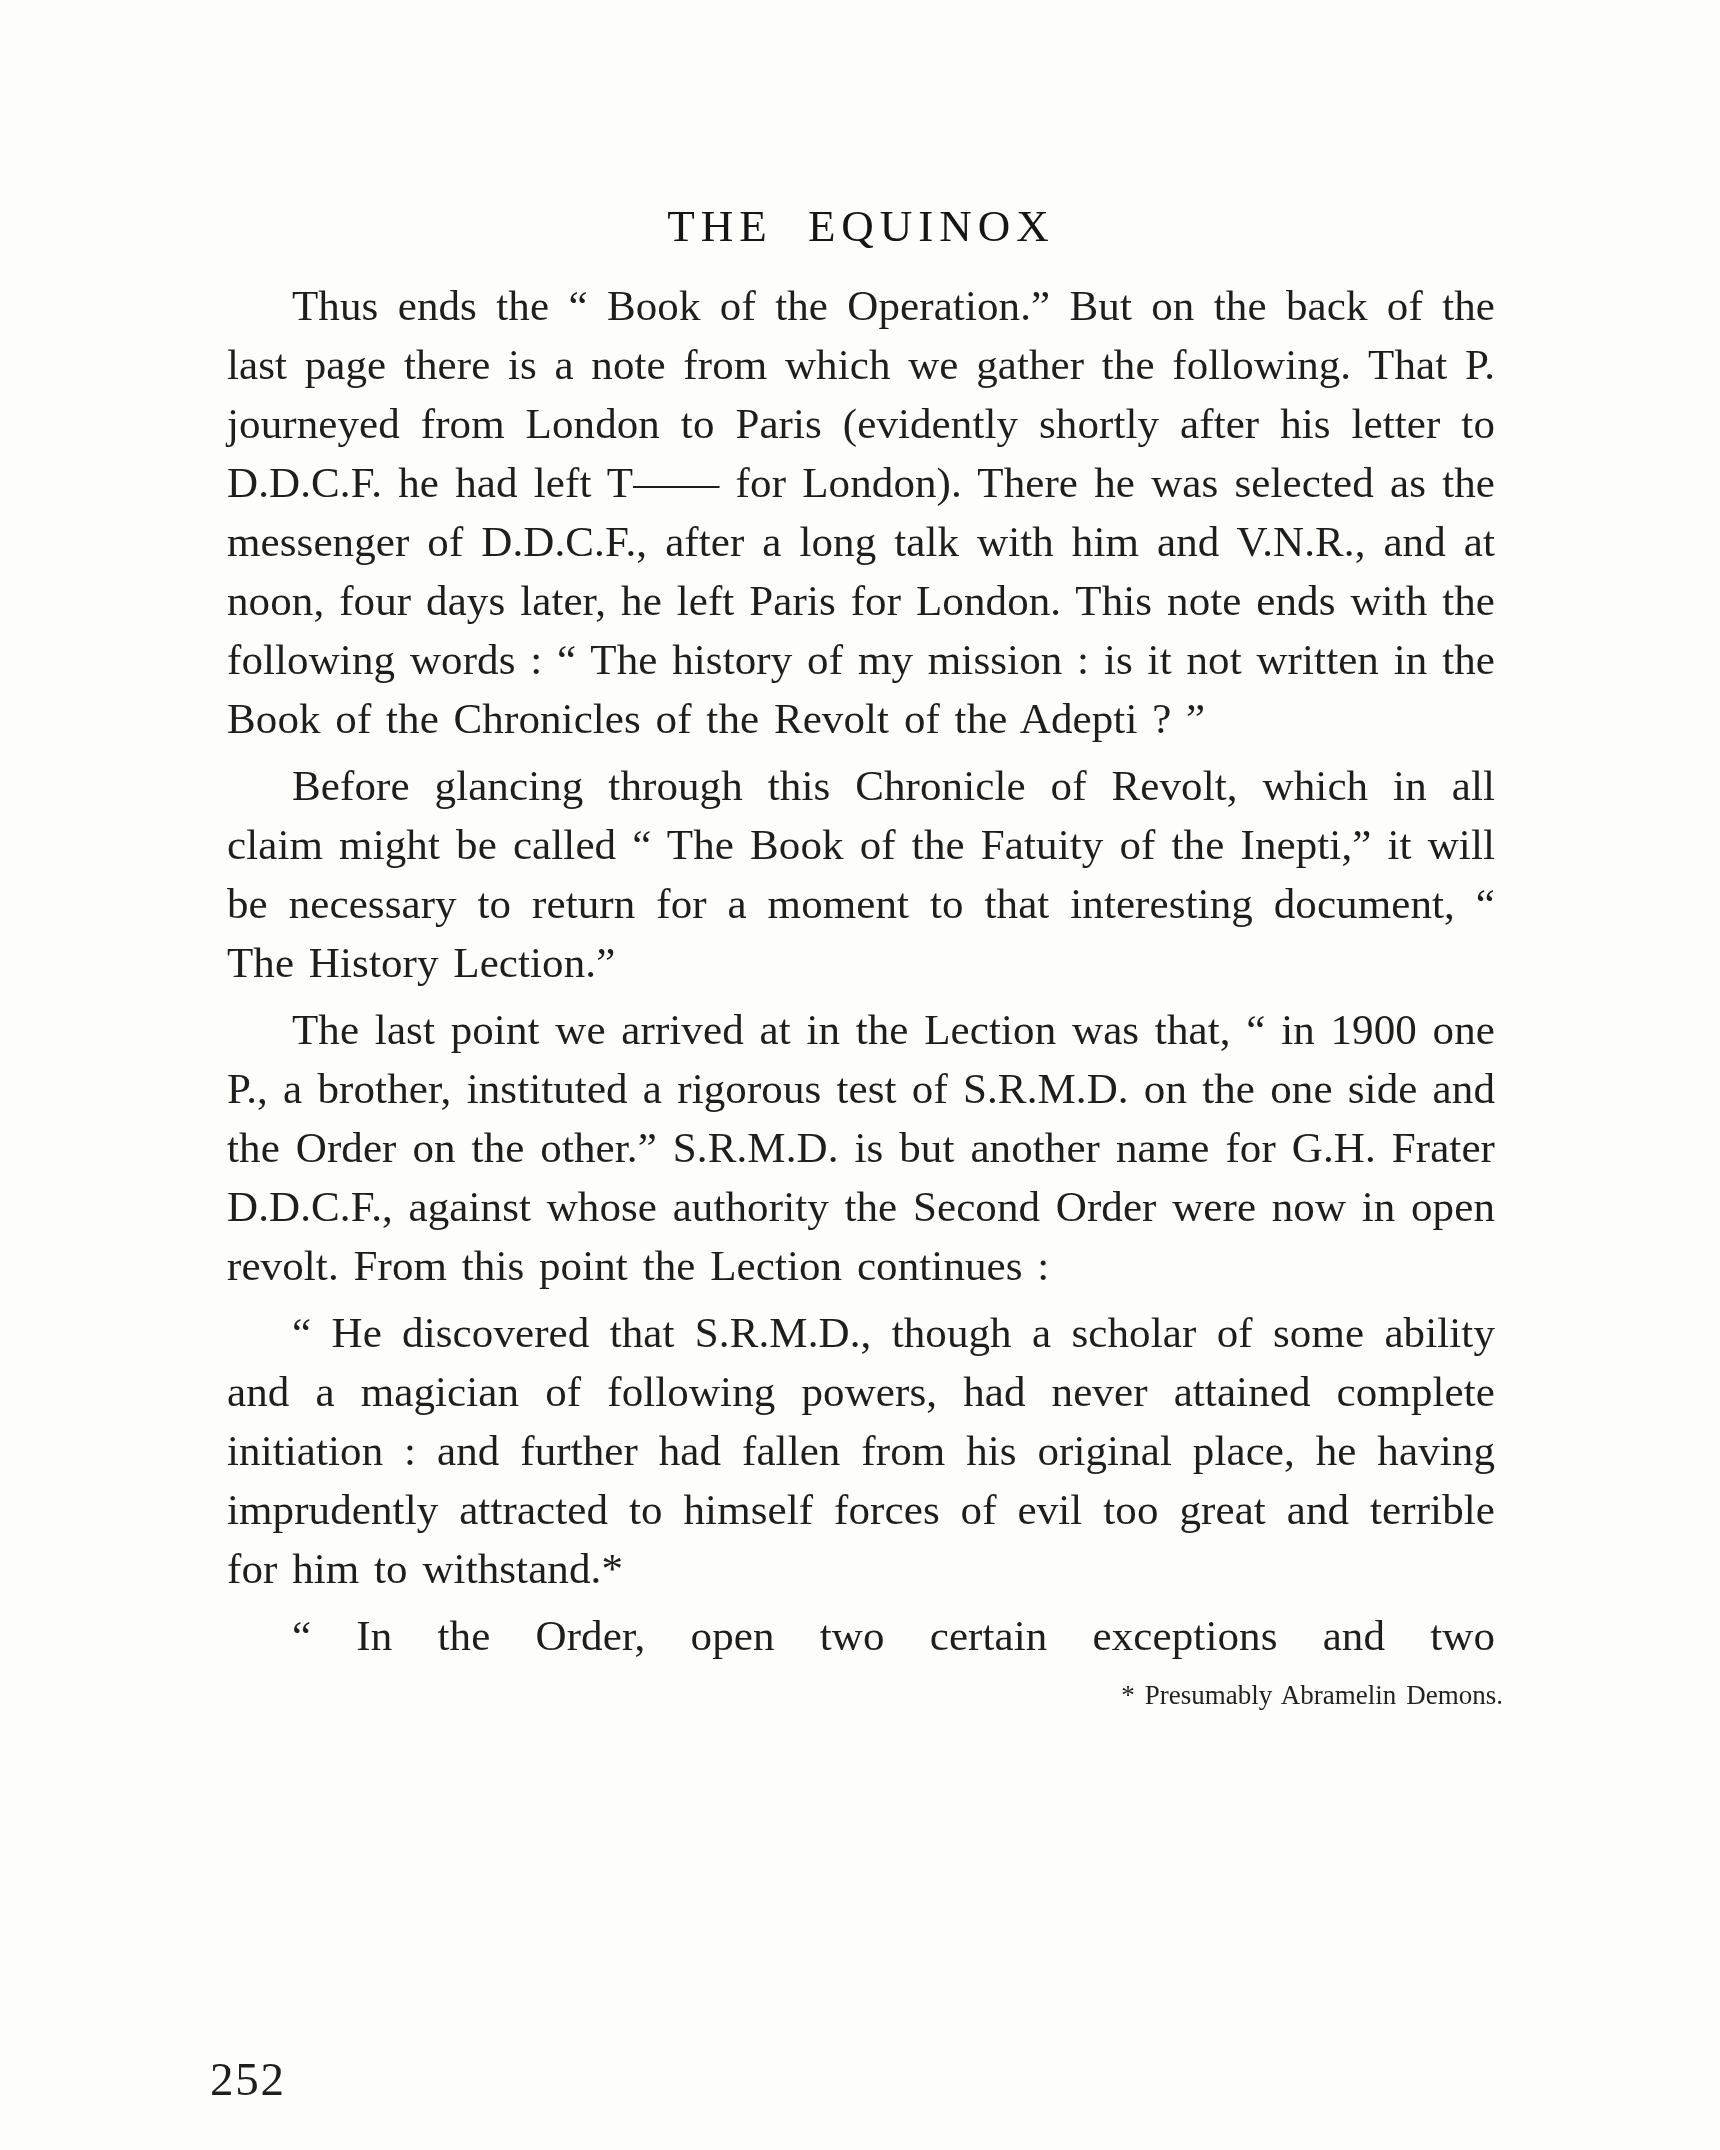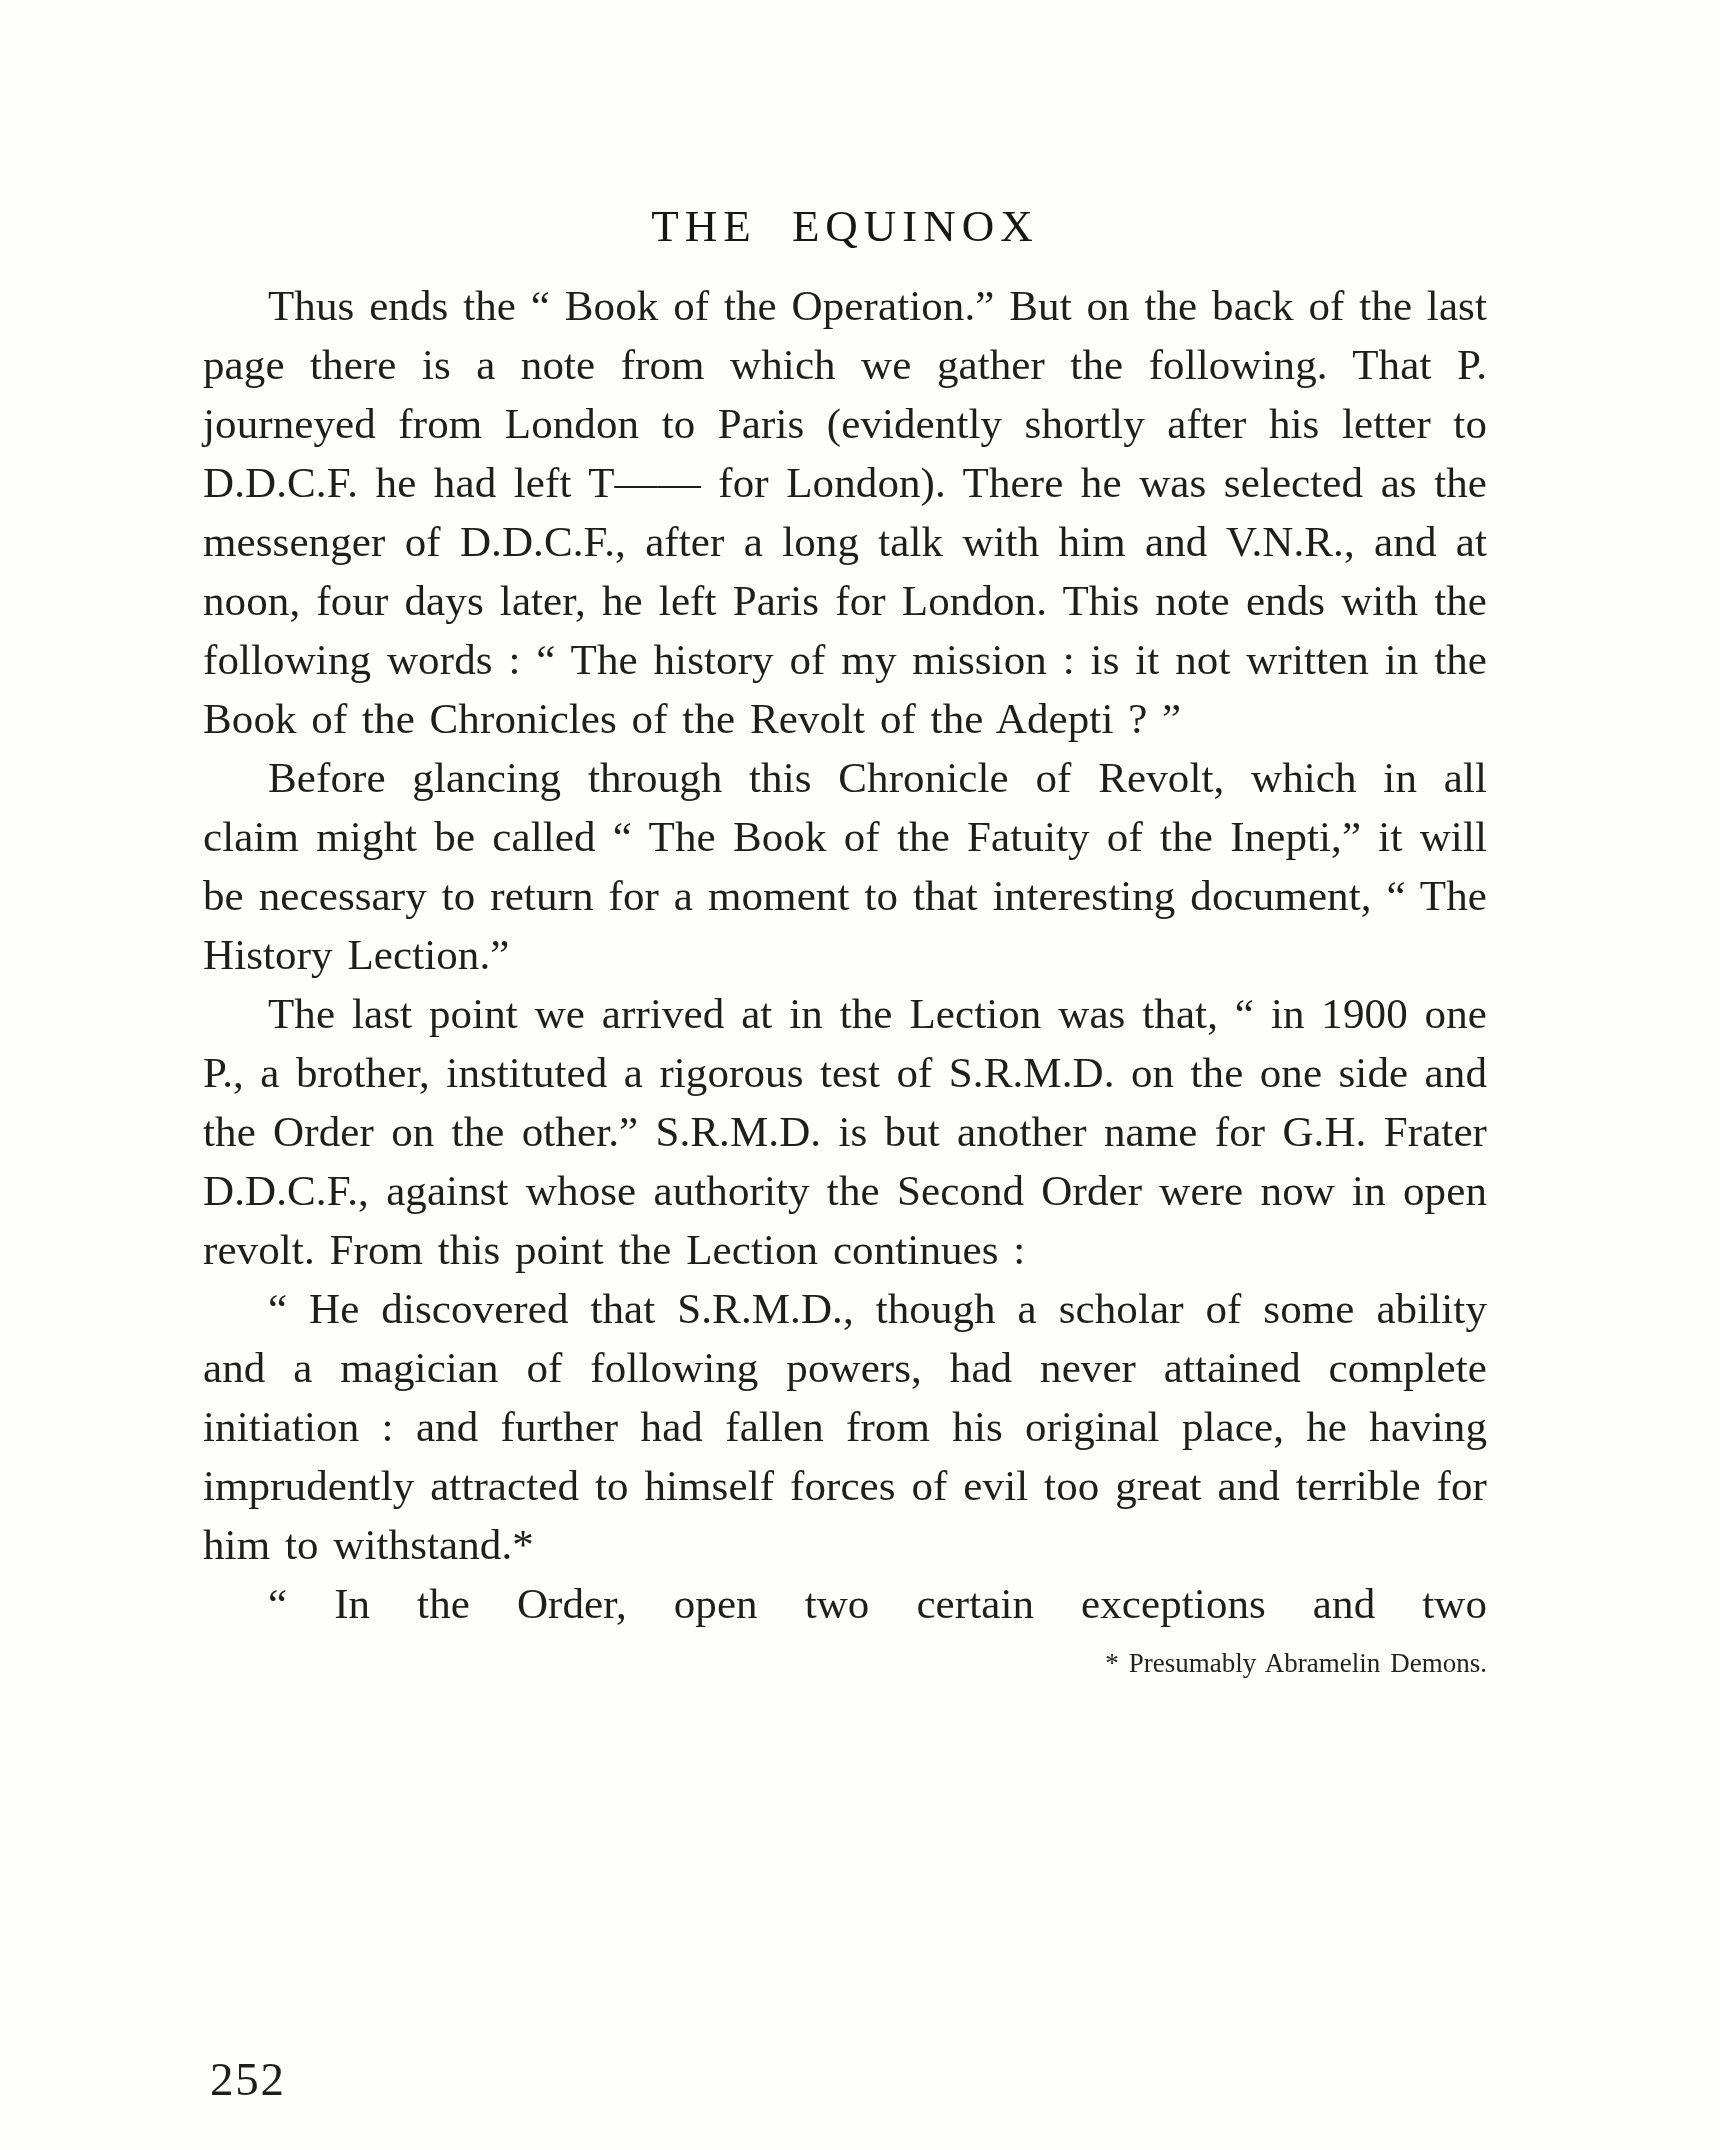--- a/index.html
+++ b/index.html
@@ -12,35 +12,35 @@
     width: 1721px;
     height: 2344px;
     margin: 0 auto;
     background: #fdfdfb;
     color: #1e1e1e;
     font-family: "Liberation Serif", "DejaVu Serif", serif;
     overflow: hidden;
   }
   .text-block {
     position: absolute;
-    left: 203px;
+    left: 219px;
     top: 200px;
     width: 1284px;
   }
   .running-head {
     margin: 0 0 24px 0;
     font-size: 45px;
     font-weight: 400;
     text-align: center;
     letter-spacing: 6px;
     word-spacing: 18px;
     color: #161616;
   }
   .body-copy p {
-    margin: 0;
+    margin: 8px;
     font-size: 43px;
     line-height: 59px;
     text-align: justify;
     text-indent: 65px;
     word-spacing: 0.09em;
     letter-spacing: 0.1px;
   }
   .body-copy p.justify-last {
     text-align-last: justify;
   }

